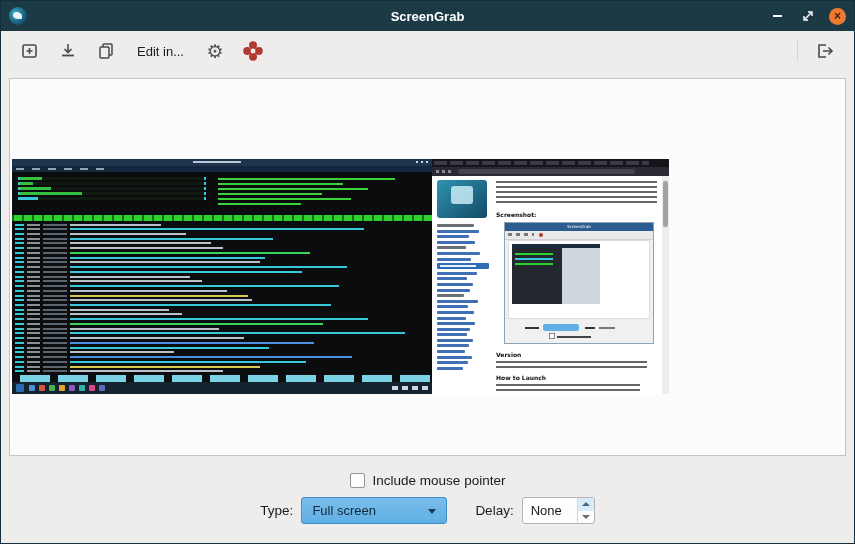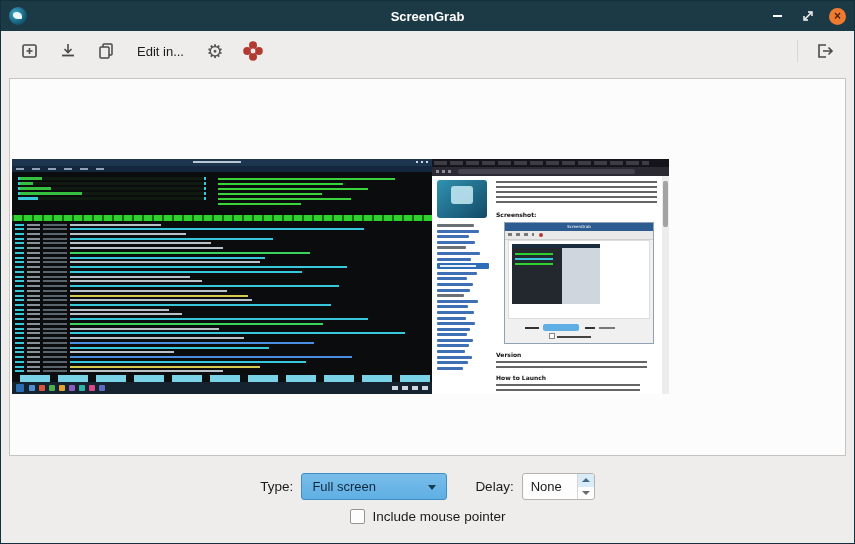--- a/index.html
+++ b/index.html
@@ -515,37 +515,37 @@
           </div>
           <div class="f-scroll"></div>
         </div>
       </div>
 
     </div>
   </div>
 
   <div class="footer">
     <div class="frow">
+      <span class="checkbox" id="pointer-cb"></span>
+      <span class="lbl">Include mouse pointer</span>
+    </div>
+    <div class="frow">
       <span class="lbl">Type:</span>
       <div class="combo">
         <span class="combo-text">Full screen</span>
         <span class="combo-arrow"></span>
       </div>
       <span class="lbl delay-lbl">Delay:</span>
       <div class="spin">
         <span class="spin-text">None</span>
         <span class="spin-btns">
           <span class="spin-up">
               <span class="chev up"></span>
             </span>
           <span class="spin-down">
               <span class="chev down"></span>
             </span>
         </span>
       </div>
     </div>
-    <div class="frow">
-      <span class="checkbox" id="pointer-cb"></span>
-      <span class="lbl">Include mouse pointer</span>
-    </div>
   </div>
 
 </div>
 
 </body></html>

